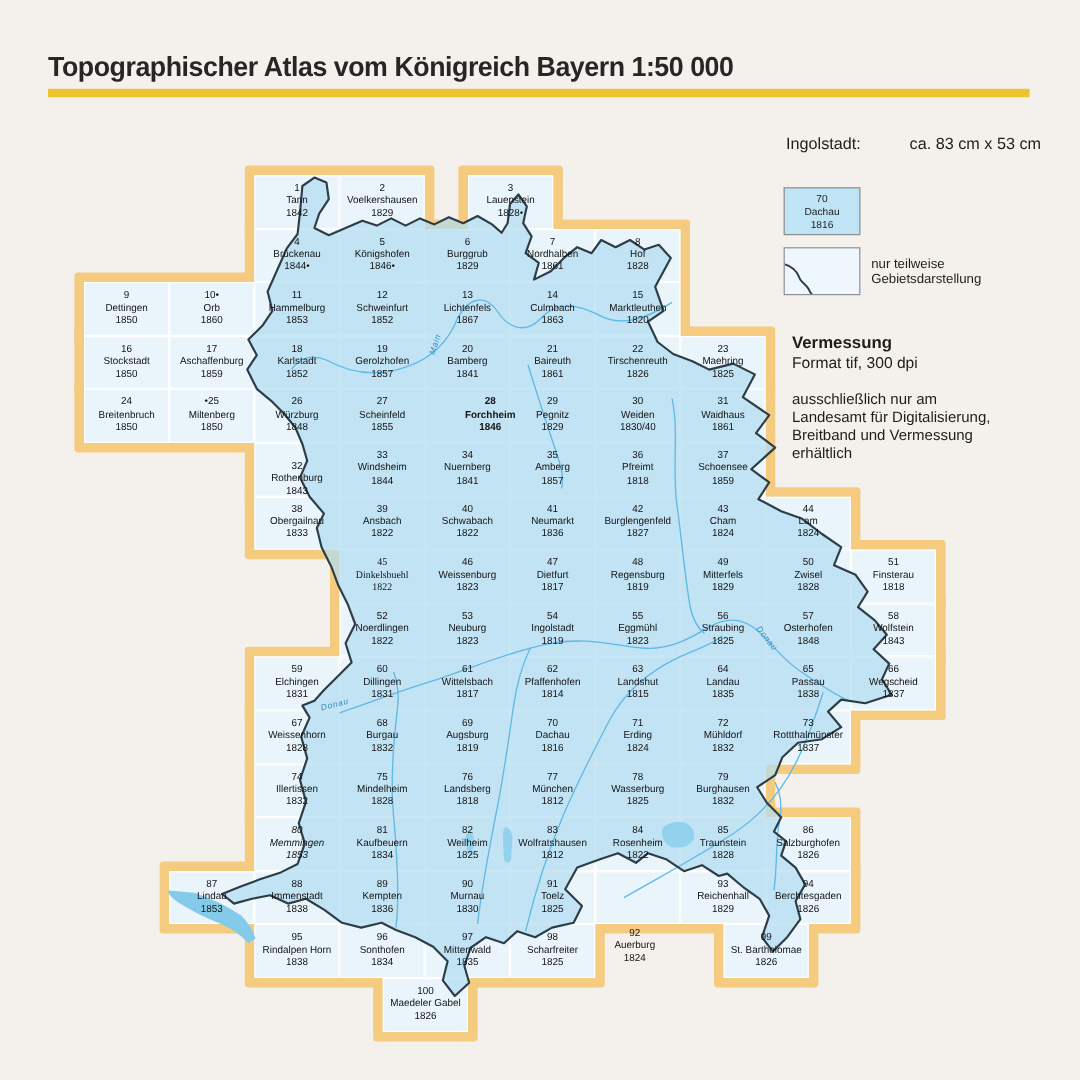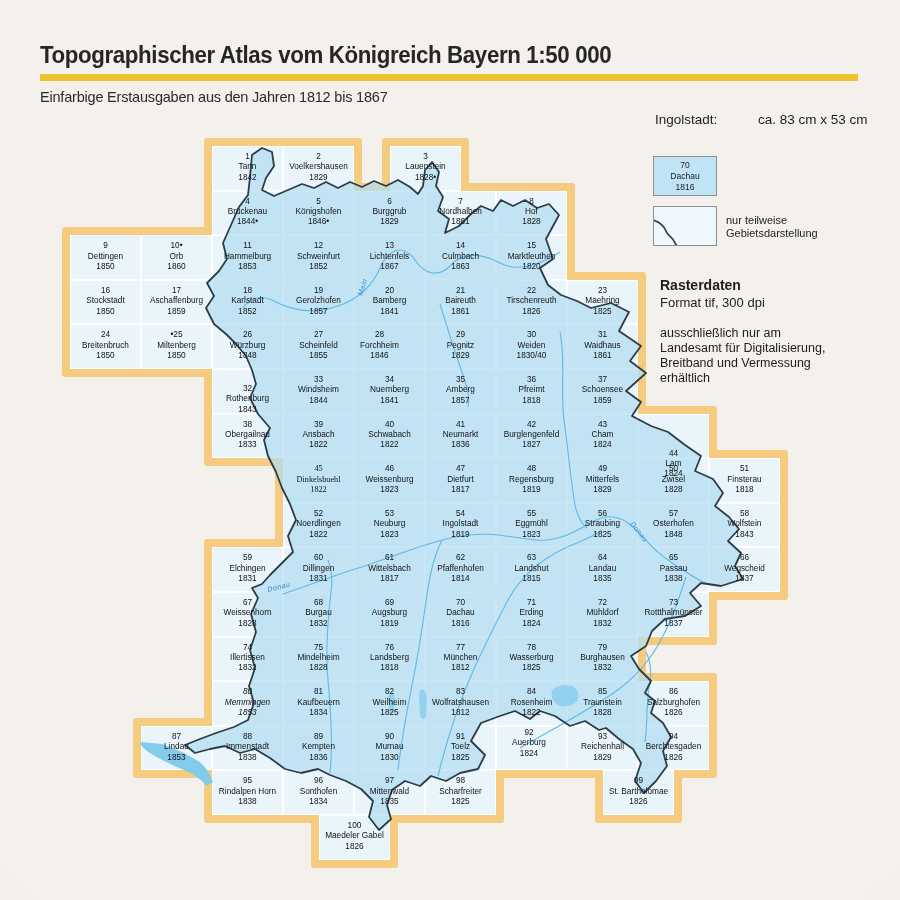--- a/index.html
+++ b/index.html
@@ -41,21 +41,20 @@
               color:#121212;z-index:5;padding-top:5px;box-sizing:border-box;}
   .cell-label span{display:block;white-space:nowrap;transform:scaleX(.97);transform-origin:center;}
 </style>
 </head>
 <body>
 
 <div id="page">
 
   <div class="title">Topographischer Atlas vom Königreich Bayern 1:50 000</div>
   <div class="title-bar"></div>
-  <div class="subtitle">Einfarbige Erstausgaben aus den Jahren 1812 bis 1867</div>
 
   <div class="bildformat-label">Ingolstadt:</div>
   <div class="bildformat-value">ca. 83 cm x 53 cm</div>
 
   <div class="sample-box">
     <div>70</div>
     <div>Dachau</div>
     <div>1816</div>
   </div>
 
@@ -63,21 +62,21 @@
     <svg width="64" height="40" viewBox="0 0 64 40">
       <path d="M -1 13 C 6 15 10 19 12 24 C 13 28 18 30 20 34 C 21 37 24 40 27 42" fill="none" stroke="#2d3d48" stroke-width="1.6"></path>
     </svg>
   </div>
   <div class="partial-labels">
     <div>nur teilweise</div>
     <div>Gebietsdarstellung</div>
   </div>
 
   <div class="raster">
-    <div class="h">Rasterdaten</div>
+    <div class="h">Vermessung</div>
     <div class="f">Format tif, 300 dpi</div>
     <div>ausschließlich nur am</div>
     <div>Landesamt für Digitalisierung,</div>
     <div>Breitband und Vermessung</div>
     <div>erhältlich</div>
   </div>
 
   <div id="border-layer">
       <div class="yrun" style="left: 204px; top: 138px; width: 158px; height: 60.6px;"></div>
       <div class="yrun" style="left: 381.5px; top: 138px; width: 87px; height: 60.6px;"></div>
@@ -361,21 +360,21 @@
       <div class="cell-label" style="left: 212px; top: 324.4px; width: 71px; height: 44.6px;">
         <span>26</span>
         <span>Würzburg</span>
         <span>1848</span>
       </div>
       <div class="cell-label" style="left: 283px; top: 324.4px; width: 71px; height: 44.6px;">
         <span>27</span>
         <span>Scheinfeld</span>
         <span>1855</span>
       </div>
-      <div class="cell-label" style="left: 344px; top: 324.4px; width: 71px; height: 44.6px;">
+      <div class="cell-label" style="left: 373px; top: 324.4px; width: 71px; height: 44.6px; font-weight: bold;">
         <span>28</span>
         <span>Forchheim</span>
         <span>1846</span>
       </div>
       <div class="cell-label" style="left: 425px; top: 324.4px; width: 71px; height: 44.6px;">
         <span>29</span>
         <span>Pegnitz</span>
         <span>1829</span>
       </div>
       <div class="cell-label" style="left: 496px; top: 324.4px; width: 71px; height: 44.6px;">
@@ -441,21 +440,21 @@
       <div class="cell-label" style="left: 496px; top: 413.6px; width: 71px; height: 44.6px;">
         <span>42</span>
         <span>Burglengenfeld</span>
         <span>1827</span>
       </div>
       <div class="cell-label" style="left: 567px; top: 413.6px; width: 71px; height: 44.6px;">
         <span>43</span>
         <span>Cham</span>
         <span>1824</span>
       </div>
-      <div class="cell-label" style="left: 638px; top: 413.6px; width: 71px; height: 44.6px; margin-top: 29px;">
+      <div class="cell-label" style="left: 638px; top: 413.6px; width: 71px; height: 44.6px;">
         <span>44</span>
         <span>Lam</span>
         <span>1824</span>
       </div>
       <div class="cell-label" style="left: 283px; top: 458.2px; width: 71px; height: 44.6px; font-family: Liberation Serif, serif;">
         <span>45</span>
         <span>Dinkelsbuehl</span>
         <span>1822</span>
       </div>
       <div class="cell-label" style="left: 354px; top: 458.2px; width: 71px; height: 44.6px;">
@@ -681,21 +680,21 @@
       <div class="cell-label" style="left: 354px; top: 725.8px; width: 71px; height: 44.6px;">
         <span>90</span>
         <span>Murnau</span>
         <span>1830</span>
       </div>
       <div class="cell-label" style="left: 425px; top: 725.8px; width: 71px; height: 44.6px;">
         <span>91</span>
         <span>Toelz</span>
         <span>1825</span>
       </div>
-      <div class="cell-label" style="left: 496px; top: 722px; width: 66px; height: 44.6px; border-radius: 13px;">
+      <div class="cell-label" style="left: 496px; top: 767px; width: 66px; height: 44.6px; border-radius: 13px;">
         <span>92</span>
         <span>Auerburg</span>
         <span>1824</span>
       </div>
       <div class="cell-label" style="left: 567px; top: 725.8px; width: 71px; height: 44.6px;">
         <span>93</span>
         <span>Reichenhall</span>
         <span>1829</span>
       </div>
       <div class="cell-label" style="left: 638px; top: 725.8px; width: 71px; height: 44.6px;">

